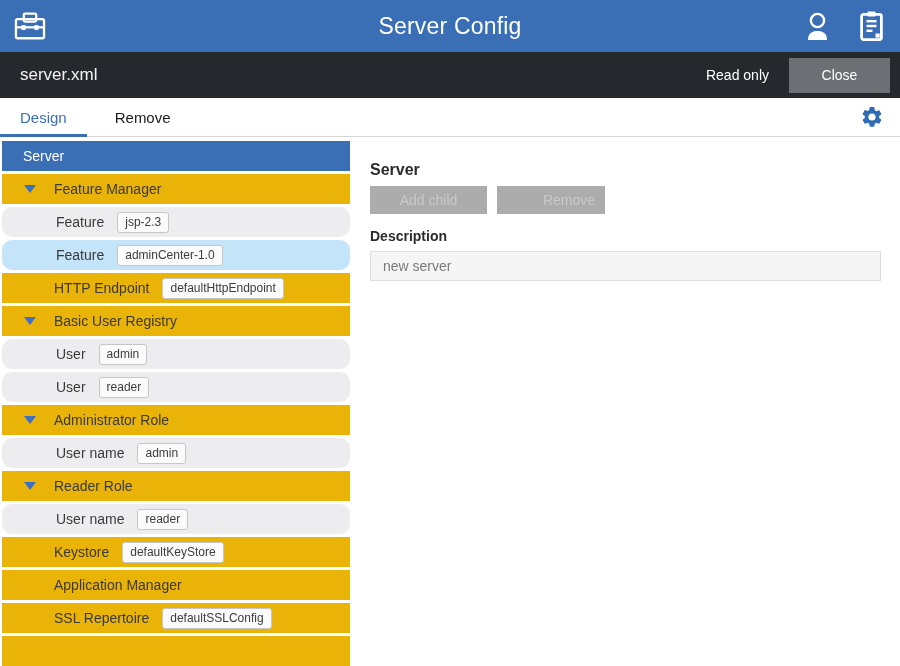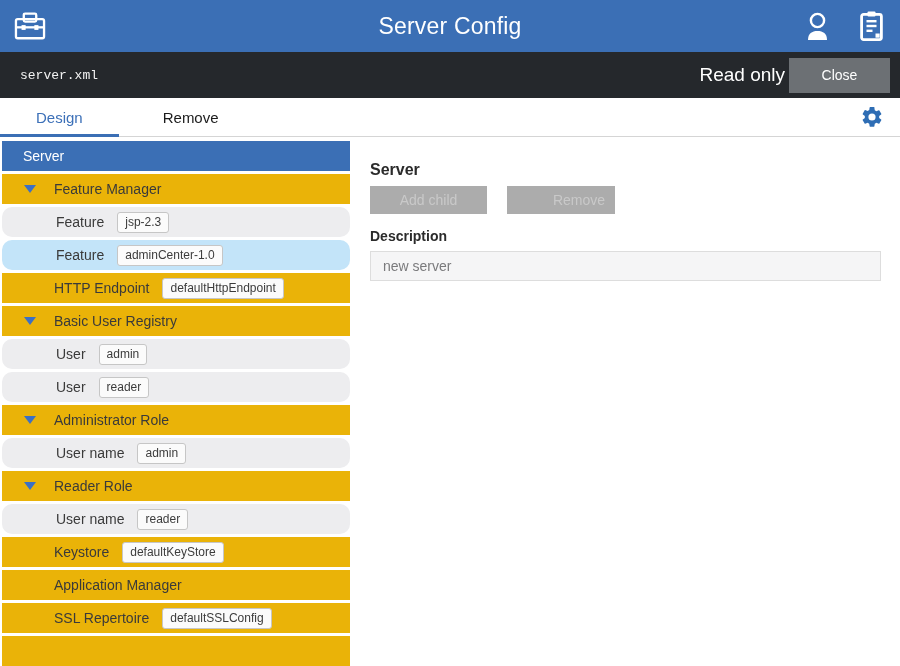--- a/index.html
+++ b/index.html
@@ -22,36 +22,36 @@
     white-space: nowrap;
   }
   .header-icons { margin-left: auto; display: flex; align-items: center; gap: 31px; margin-right: 17px; }
   .hdr-icon { display: block; cursor: pointer; }
 
   
   .file-bar {
     height: 46px; background: #25282C;
     display: flex; align-items: center;
   }
-  .file-name { color: #F3F3F3; font-size: 13px; margin-left: 20px; font-family: Liberation Mono, monospace; }
+  .file-name { color: #F3F3F3; font-size: 17px; margin-left: 20px; }
   .file-bar-right { margin-left: auto; display: flex; align-items: center; }
-  .readonly-label { color: #FFFFFF; font-size: 19px; margin-right: 4px; }
+  .readonly-label { color: #FFFFFF; font-size: 14px; margin-right: 12px; }
   .close-btn {
     width: 101px; height: 35px; background: #6C7074; border: none;
     color: #FFFFFF; font-size: 14px; font-family: inherit; cursor: pointer;
-    margin-right: 10px; display: flex; align-items: center; justify-content: center;
+    margin-right: 10px; display: flex; align-items: center; justify-content: center; margin-left: 8px;
   }
 
   
   .tab-bar {
     height: 39px; border-bottom: 1px solid #D5D5D5;
     display: flex; align-items: stretch; background: #ffffff;
   }
   .tab {
-    padding: 0 36px; display: flex; align-items: center; position: relative;
+    padding: 0 20px; display: flex; align-items: center; position: relative;
     font-size: 15px; color: #1B1B1B; cursor: pointer;
   }
   .tab.active { color: #3C70B8; }
   .tab.active::after {
     content: ""; position: absolute; left: 0; right: 0; bottom: -1px;
     height: 3px; background: #3B6FB5;
   }
   .tab + .tab { margin-left: 8px; }
   .gear-wrap { margin-left: auto; display: flex; align-items: center; margin-right: 16px; }
   .gear-wrap svg { display: block; cursor: pointer; }
@@ -78,21 +78,21 @@
   .badge {
     margin-left: 13px; background: #FBFBFB; border: 1px solid #C6C6C6;
     border-radius: 3px; padding: 3px 7px 4px; font-size: 12px; color: #3C3C3C;
     line-height: 1; white-space: nowrap;
   }
 
   
   .detail { flex: 1; padding: 24px 19px 0 20px; background: #ffffff; }
   .detail-title { font-size: 16px; font-weight: 600; color: #2B2B2B; margin-bottom: 7px; }
   .detail-hint { font-size: 14px; color: #333333; margin-bottom: 15px; }
-  .btn-row { display: flex; gap: 20px; margin-bottom: 14px; }
+  .btn-row { display: flex; gap: 10px; margin-bottom: 14px; }
   .action-btn {
     height: 28px; border: none; background: #ACACAC; color: #C9C9C9;
     font-size: 14px; font-family: inherit; display: flex; align-items: center;
     justify-content: center;
   }
   .action-btn.add { width: 117px; }
   .action-btn.remove { width: 108px; padding-left: 36px; }
   .field-label { font-size: 14px; font-weight: 600; color: #2B2B2B; margin-bottom: 7px; }
   .description-input {
     width: 100%; height: 30px; background: #F5F5F6; border: 1px solid #DDDDDD;

